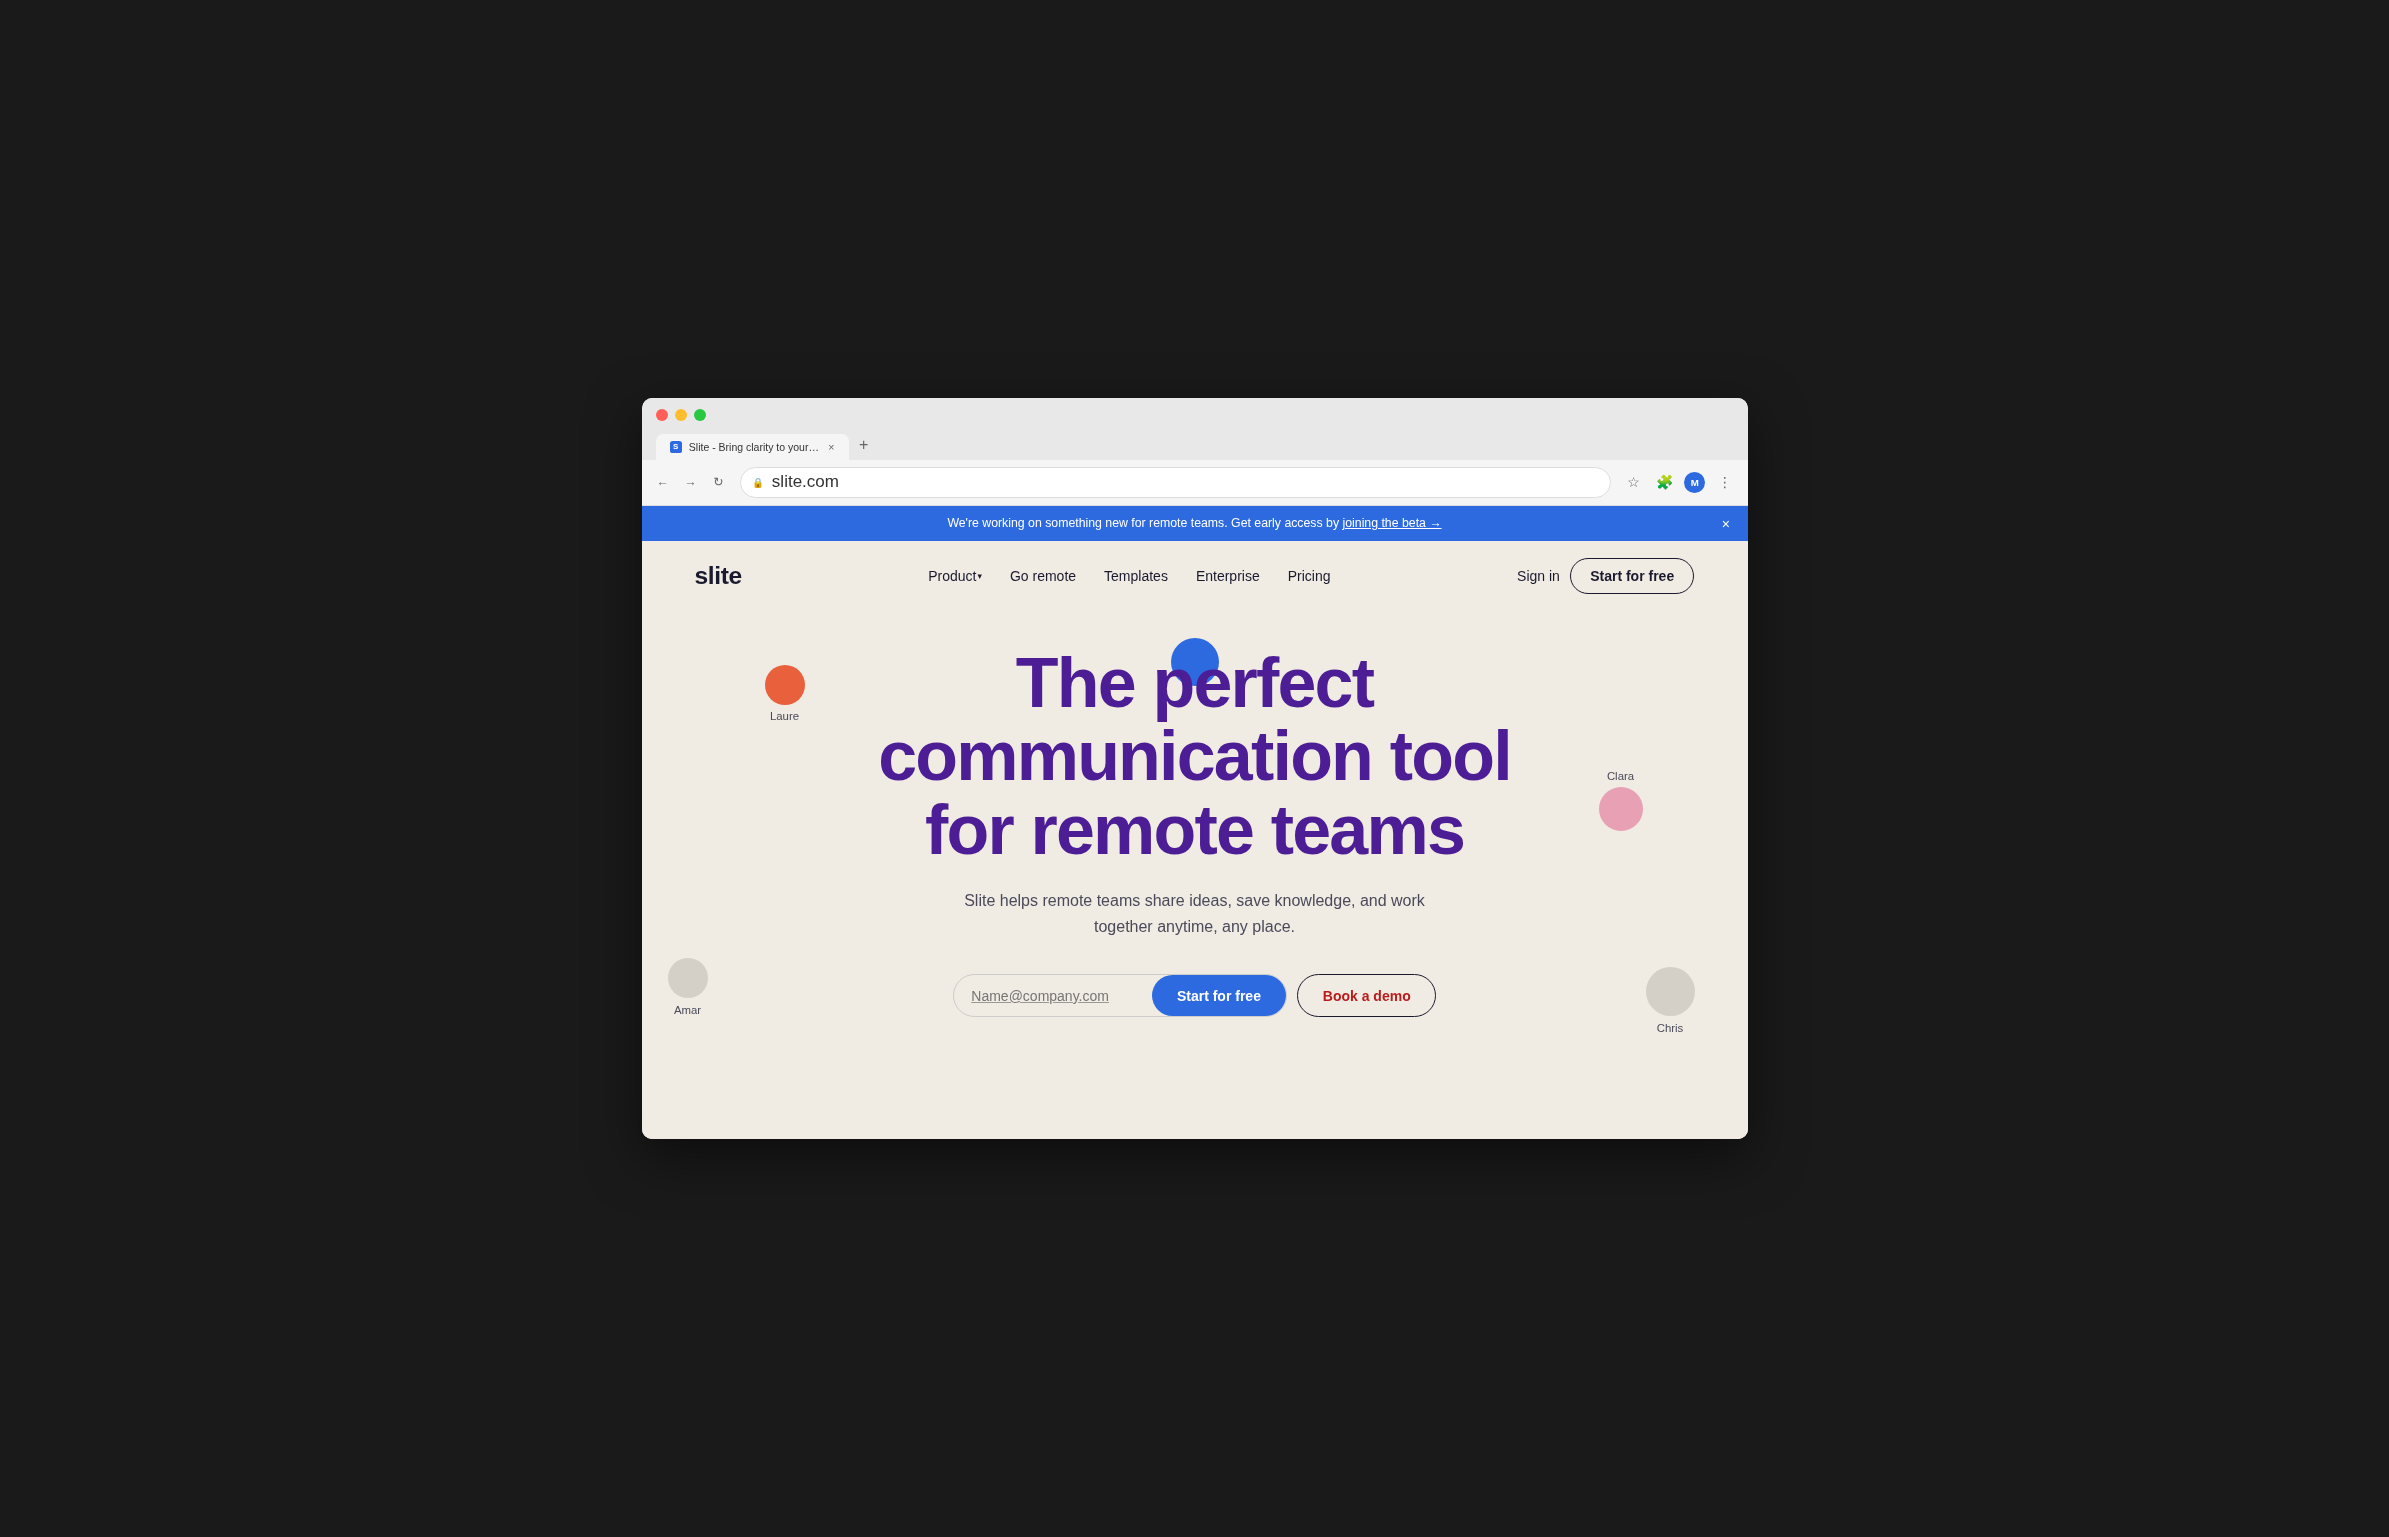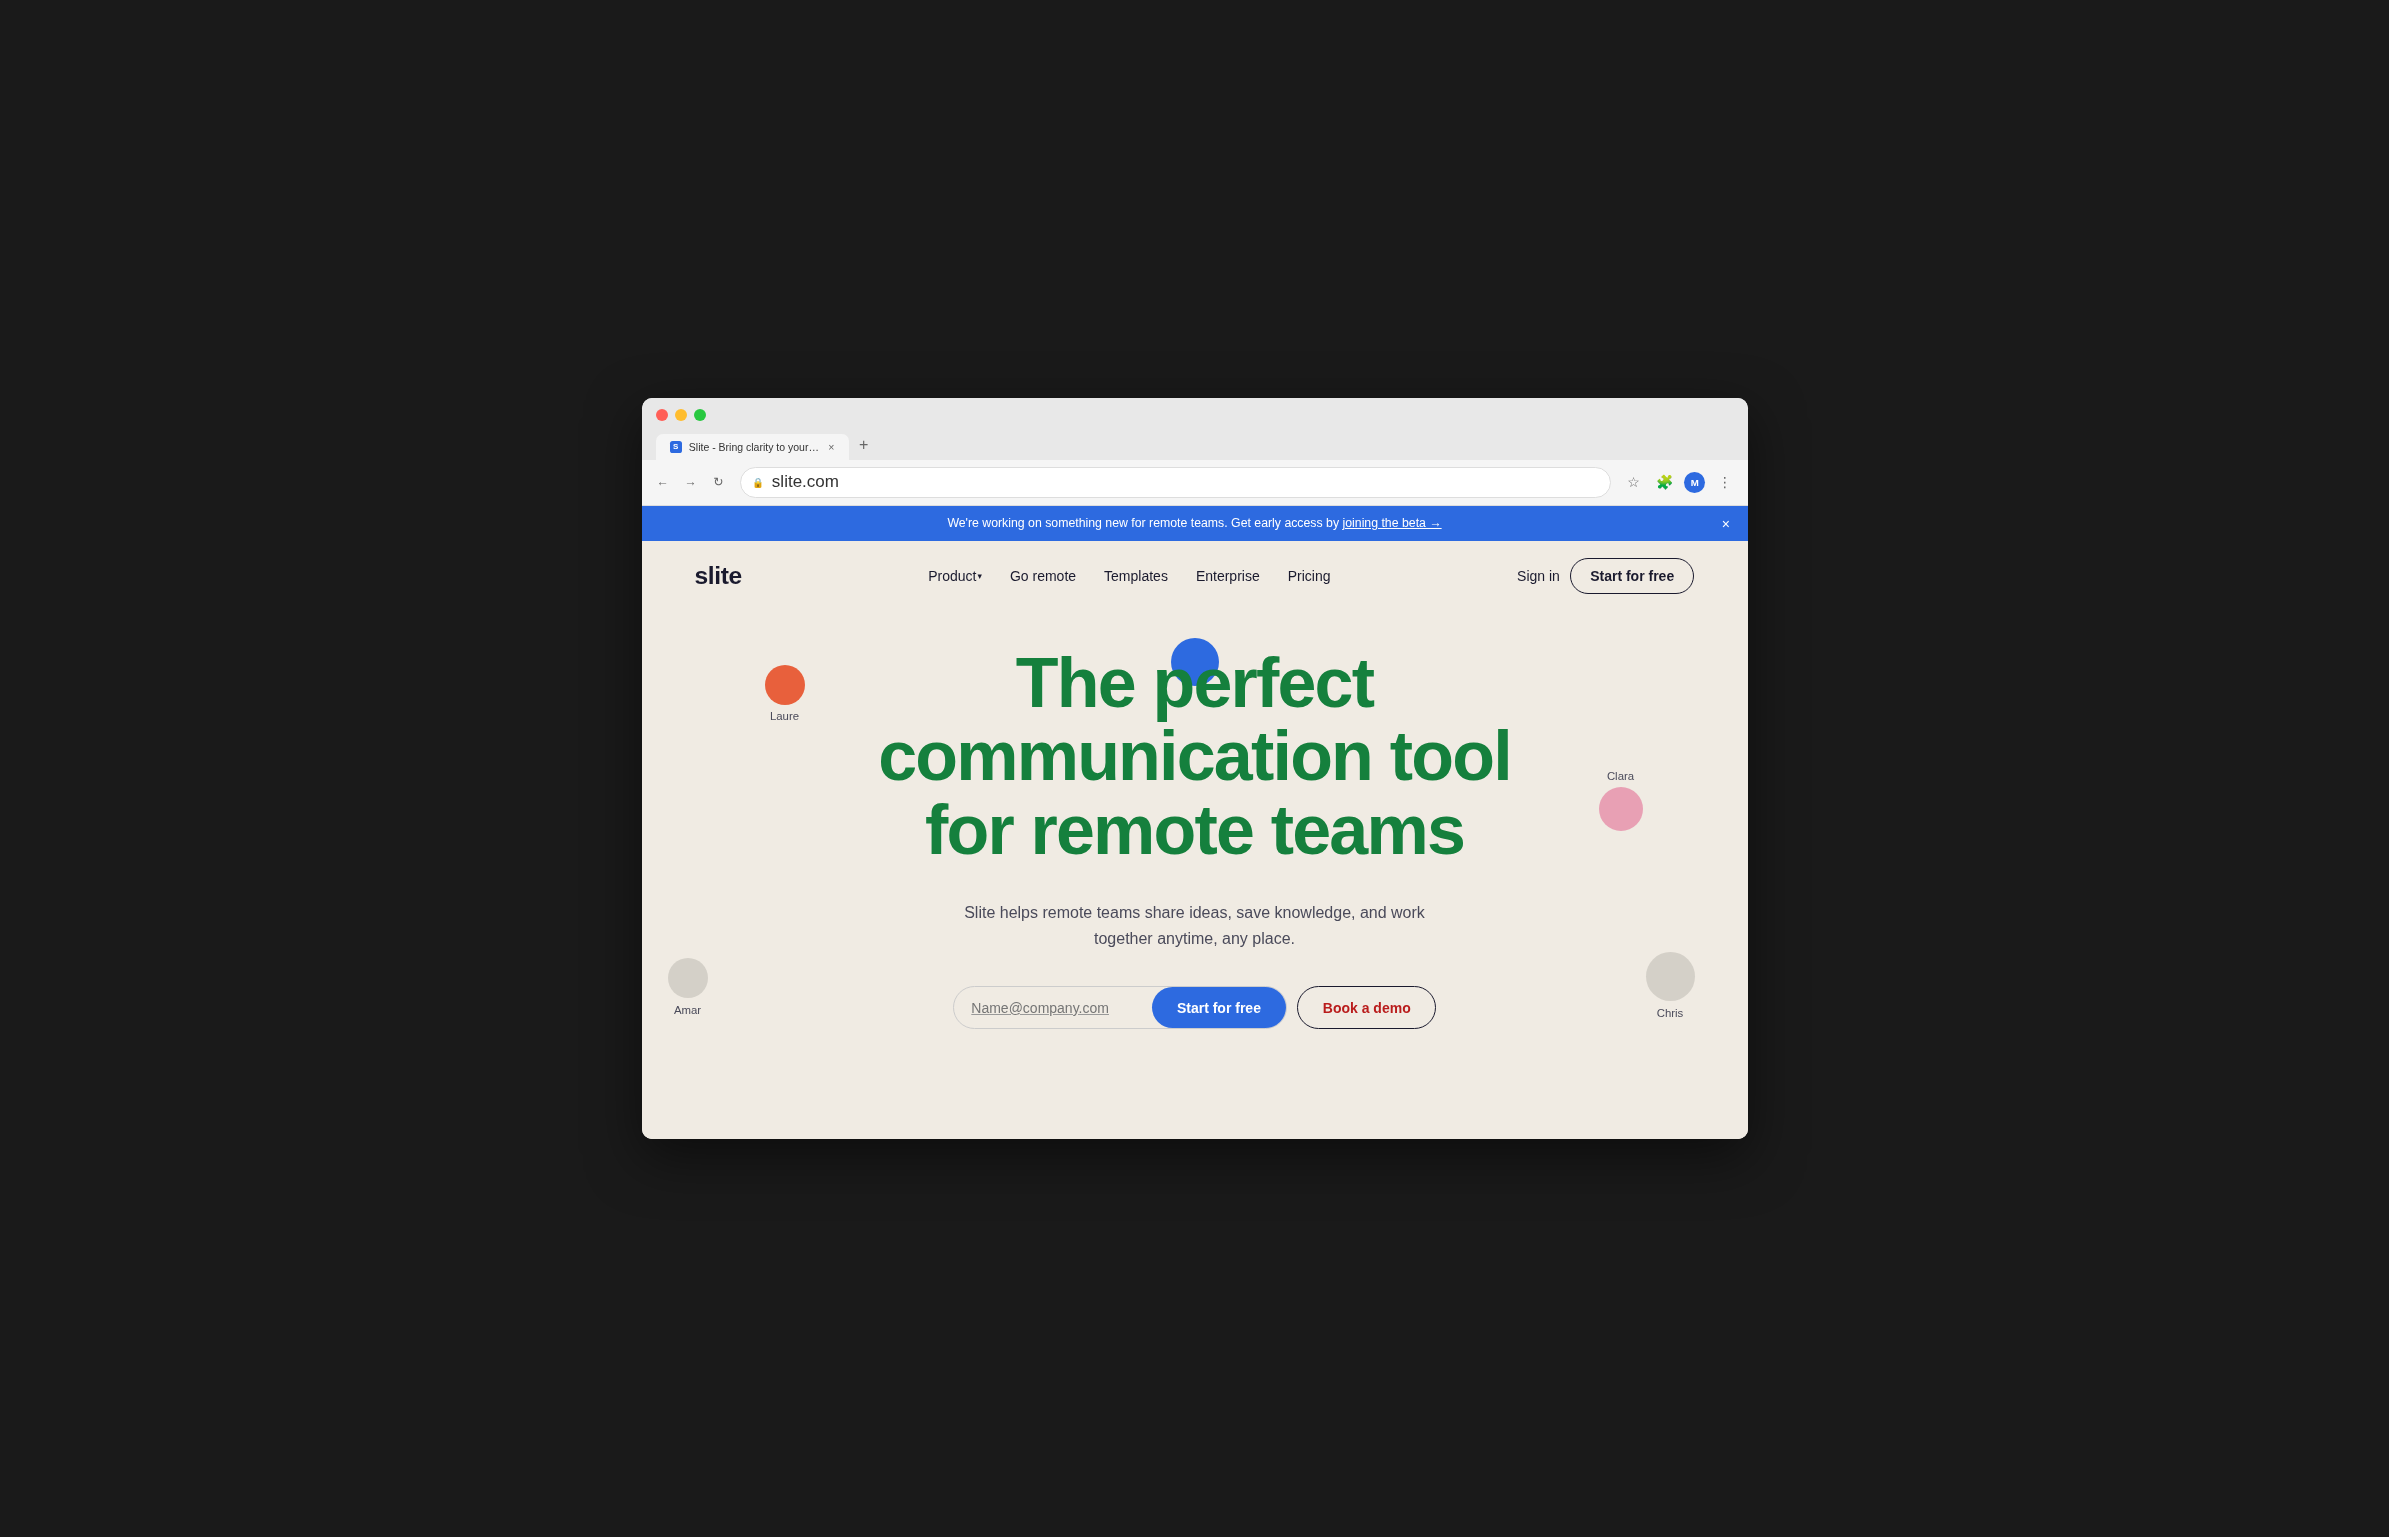--- a/index.html
+++ b/index.html
@@ -283,24 +283,24 @@
       padding: 17.6px 53px 53px;
       text-align: center;
       position: relative;
       min-height: 527px;
       overflow: hidden;
     }
 
     .hero-title {
       font-size: 70px;
       font-weight: 800;
-      color: #15803d;
+      color: #4c1d95;
       line-height: 1.05;
       letter-spacing: -1.8px;
-      margin-bottom: 33px;
+      margin-bottom: 21px;
       margin-top: 17.6px;
       position: relative;
       z-index: 2;
     }
 
     .hero-subtitle {
       font-size: 16px;
       color: #4a4a5a;
       max-width: 492px;
       margin: 0 auto 35px;
@@ -404,21 +404,21 @@
       top: 158px;
       right: 105px;
     }
 
     .el-amar {
       bottom: 123px;
       left: 26px;
     }
 
     .el-chris {
-      bottom: 120px;
+      bottom: 105px;
       right: 53px;
     }
   </style>
 </head>
 <body>
 
 <div class="browser-window">
 
   <div class="browser-chrome">
     <div class="traffic-lights">

